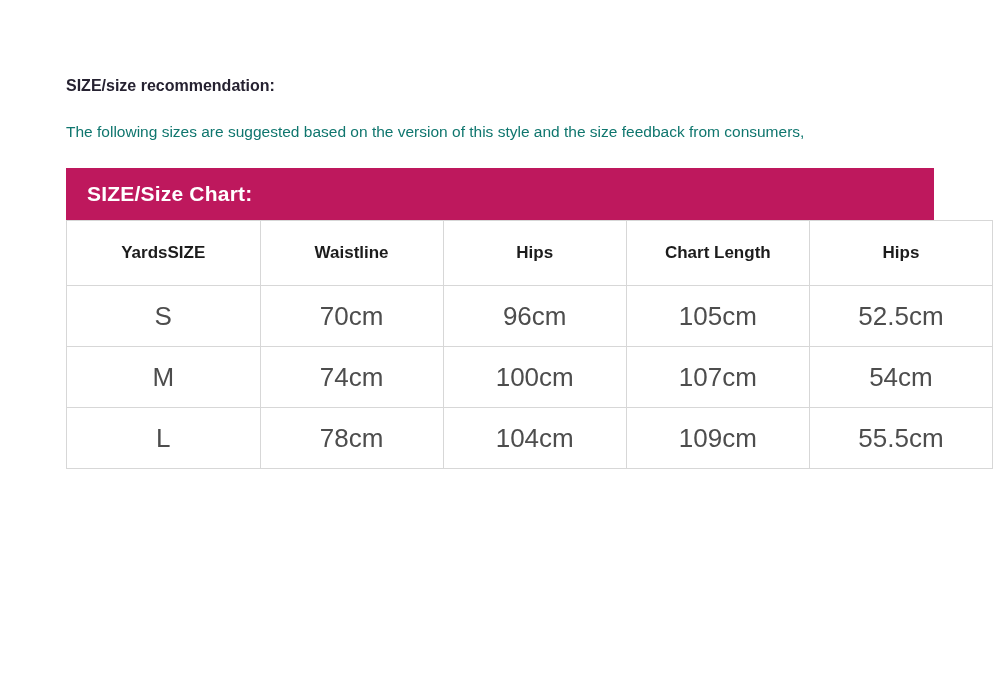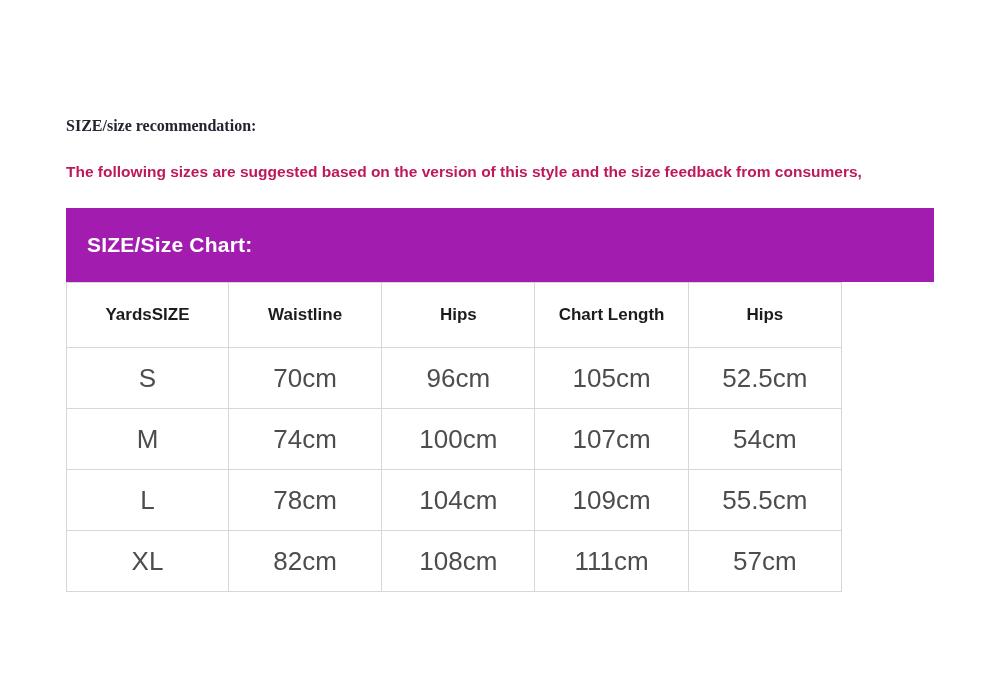--- a/index.html
+++ b/index.html
@@ -8,50 +8,49 @@
     height: 674px;
     background: #ffffff;
     font-family: "Liberation Sans", "DejaVu Sans", sans-serif;
     overflow: hidden;
   }
   .content {
     margin: 0 66px;
     width: 868px;
   }
   .page-heading {
-    margin-top: 116px;
+    margin-top: 76px;
     font-size: 16px;
     line-height: 20px;
     font-weight: 700;
     color: #262231;
-    font-family: Liberation Serif, serif;
   }
   .intro {
     margin-top: 26px;
     font-size: 15.5px;
     line-height: 20px;
-    font-weight: 700;
-    color: #be185d;
+    font-weight: 400;
+    color: #0f766e;
   }
   .chart-banner {
     margin-top: 26px;
-    height: 74px;
-    background: #a21caf;
+    height: 52px;
+    background: #be185d;
     display: flex;
     align-items: center;
     padding-left: 21px;
   }
   .chart-banner-title {
     color: #ffffff;
     font-size: 21px;
     font-weight: 700;
     letter-spacing: 0.2px;
   }
   table.size-table {
-    width: 776px;
+    width: 927px;
     border-collapse: collapse;
     table-layout: fixed;
   }
   table.size-table col.c0 { width: 20.9%; }
   table.size-table col.c1, table.size-table col.c2,
   table.size-table col.c3, table.size-table col.c4 { width: 19.775%; }
   table.size-table th,
   table.size-table td {
     border: 1px solid #d7d7d7;
     text-align: center;
@@ -118,23 +117,16 @@
         <td>107cm</td>
         <td>54cm</td>
       </tr>
       <tr>
         <td>L</td>
         <td>78cm</td>
         <td>104cm</td>
         <td>109cm</td>
         <td>55.5cm</td>
       </tr>
-      <tr>
-        <td>XL</td>
-        <td>82cm</td>
-        <td>108cm</td>
-        <td>111cm</td>
-        <td>57cm</td>
-      </tr>
     </tbody>
   </table>
 
 </div>
 
 </body></html>

